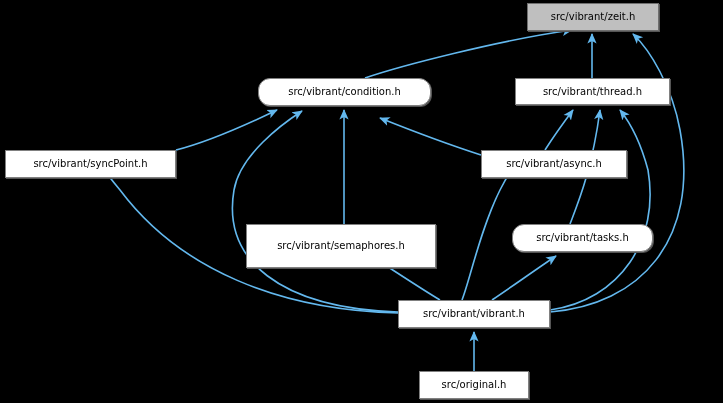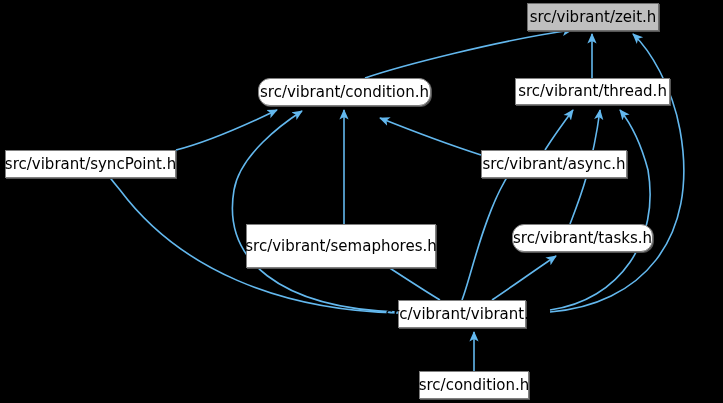--- a/index.html
+++ b/index.html
@@ -21,21 +21,21 @@
     width: 723px;
     height: 403px;
   }
   .node {
     position: absolute;
     box-sizing: border-box;
     display: flex;
     align-items: center;
     justify-content: center;
     font-family: "DejaVu Sans", "Liberation Sans", sans-serif;
-    font-size: 15px;
+    font-size: 10px;
     line-height: 1;
     white-space: nowrap;
     color: #000000;
     background: #ffffff;
     border: 1px solid #808080;
     box-shadow: 1px 1px 0 0 #555555;
     padding: 0 7px;
     z-index: 5;
   }
   .node.current {
@@ -72,16 +72,16 @@
       </g>
   </svg>
   <div id="nodes-group">
       <div class="node current" style="left: 527px; top: 3px; width: 132px; height: 28px;">src/vibrant/zeit.h</div>
       <div class="node" style="left: 258px; top: 78px; width: 173px; height: 28px; border-radius: 12px;">src/vibrant/condition.h</div>
       <div class="node" style="left: 515px; top: 78px; width: 155px; height: 27px;">src/vibrant/thread.h</div>
       <div class="node" style="left: 5px; top: 150px; width: 171px; height: 28px;">src/vibrant/syncPoint.h</div>
       <div class="node" style="left: 481px; top: 150px; width: 146px; height: 28px;">src/vibrant/async.h</div>
       <div class="node" style="left: 246px; top: 224px; width: 190px; height: 44px;">src/vibrant/semaphores.h</div>
       <div class="node" style="left: 512px; top: 224px; width: 141px; height: 28px; border-radius: 12px;">src/vibrant/tasks.h</div>
-      <div class="node" style="left: 398px; top: 300px; width: 128px; height: 28px;">src/vibrant/vibrant.h</div>
-      <div class="node" style="left: 419px; top: 371px; width: 110px; height: 28px;">src/condition.h</div>
+      <div class="node" style="left: 398px; top: 300px; width: 152px; height: 28px;">src/vibrant/vibrant.h</div>
+      <div class="node" style="left: 419px; top: 371px; width: 110px; height: 28px;">src/original.h</div>
     </div>
 </div>
 
 </body></html>

